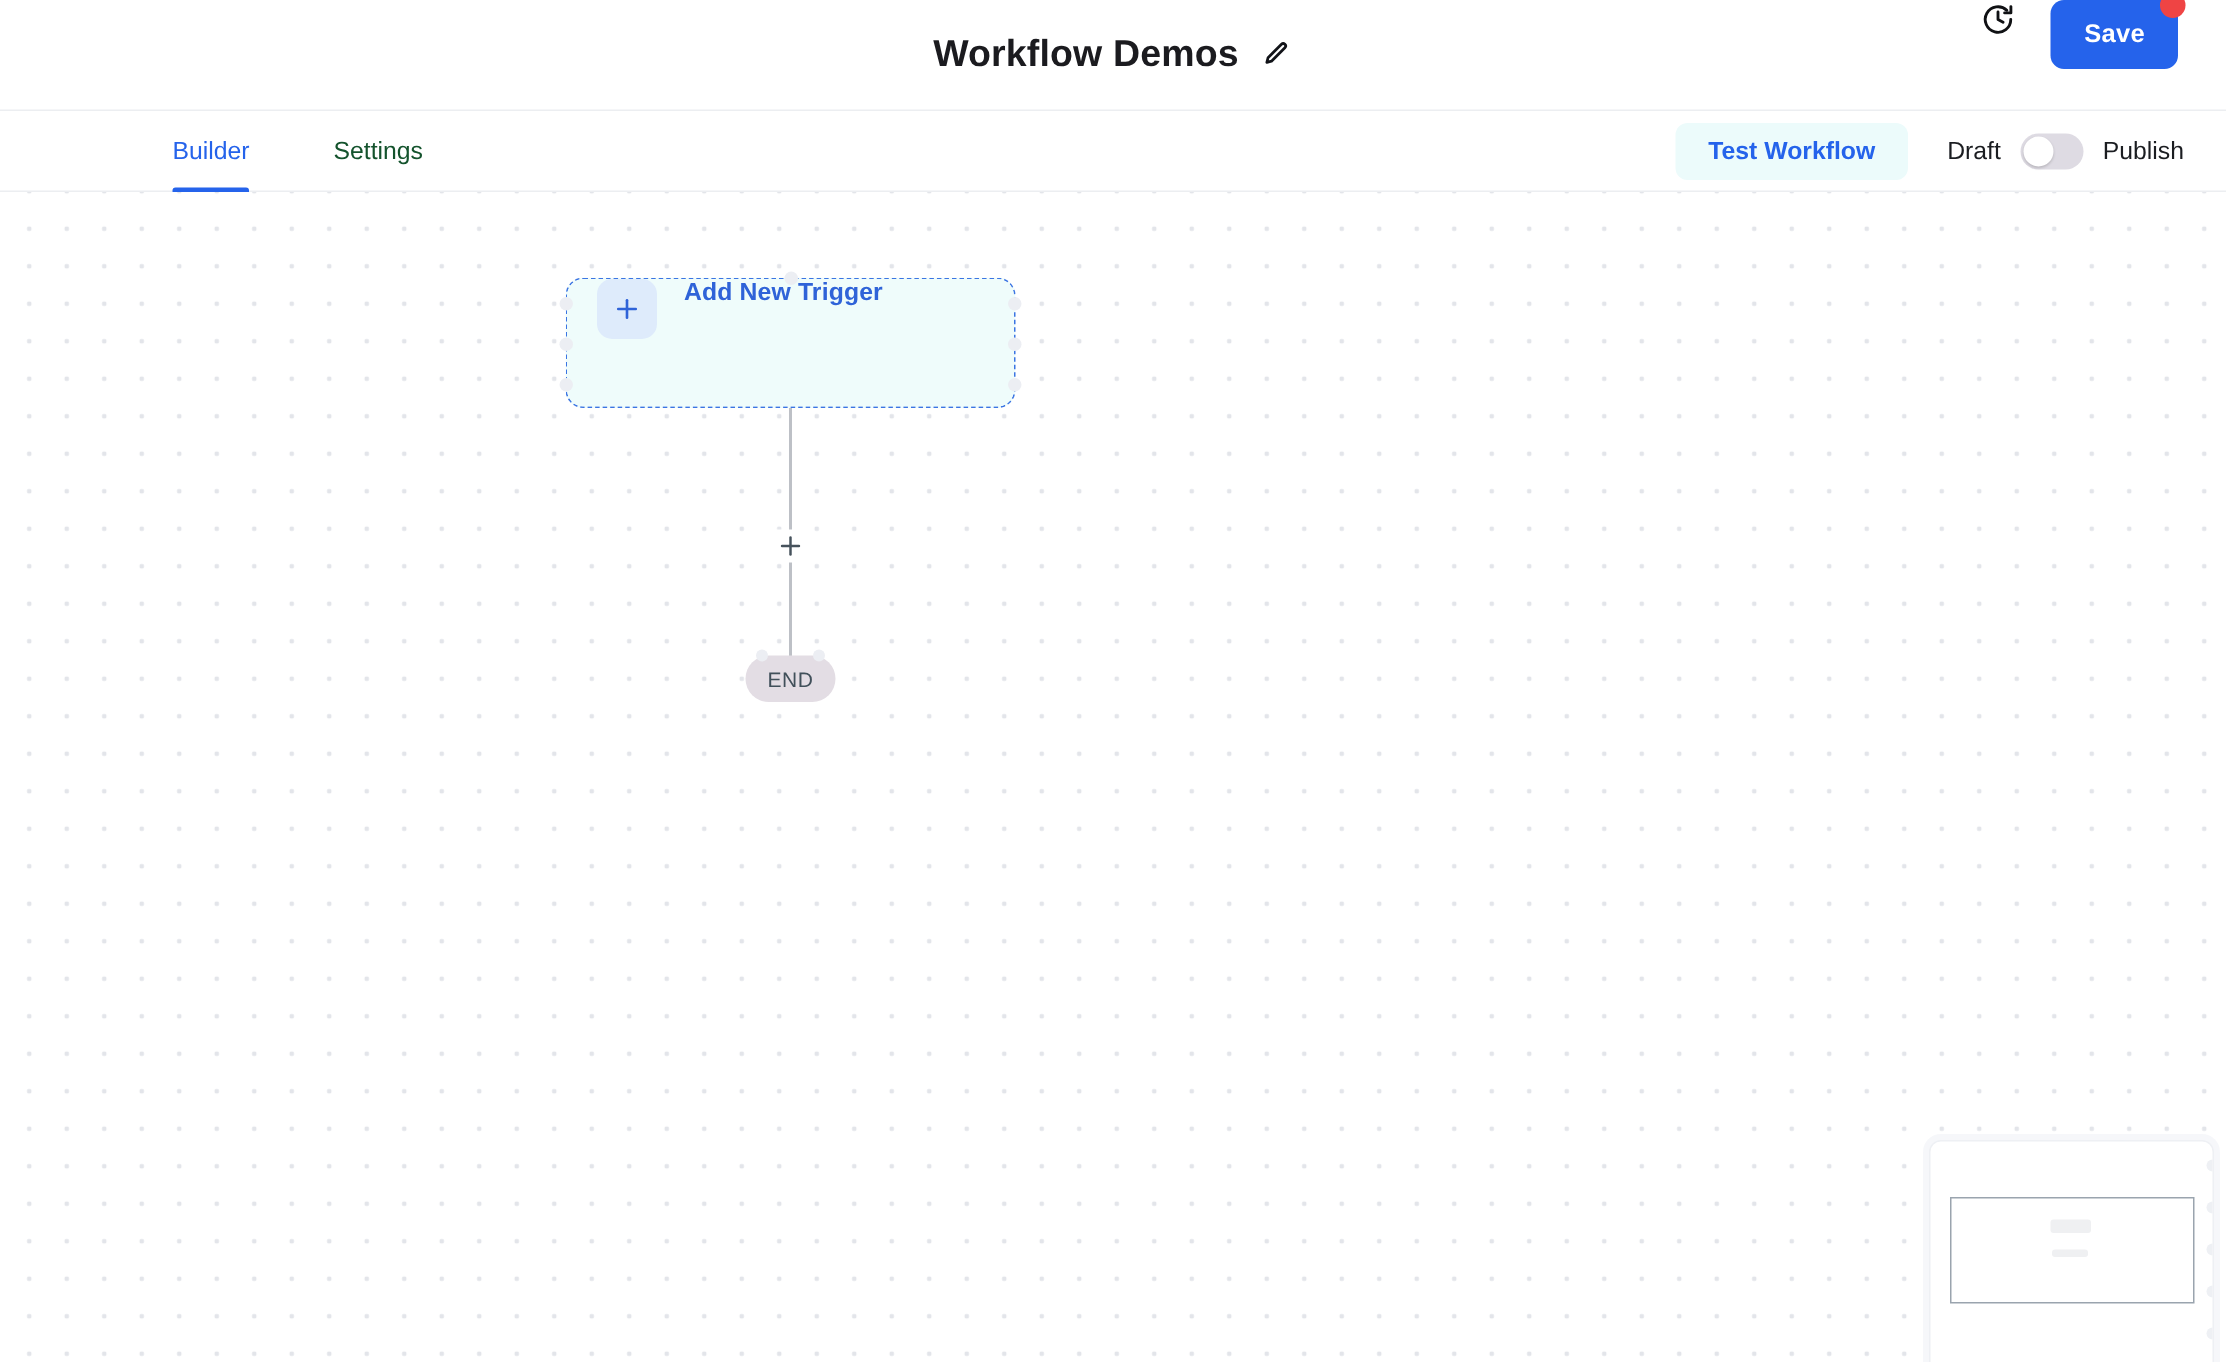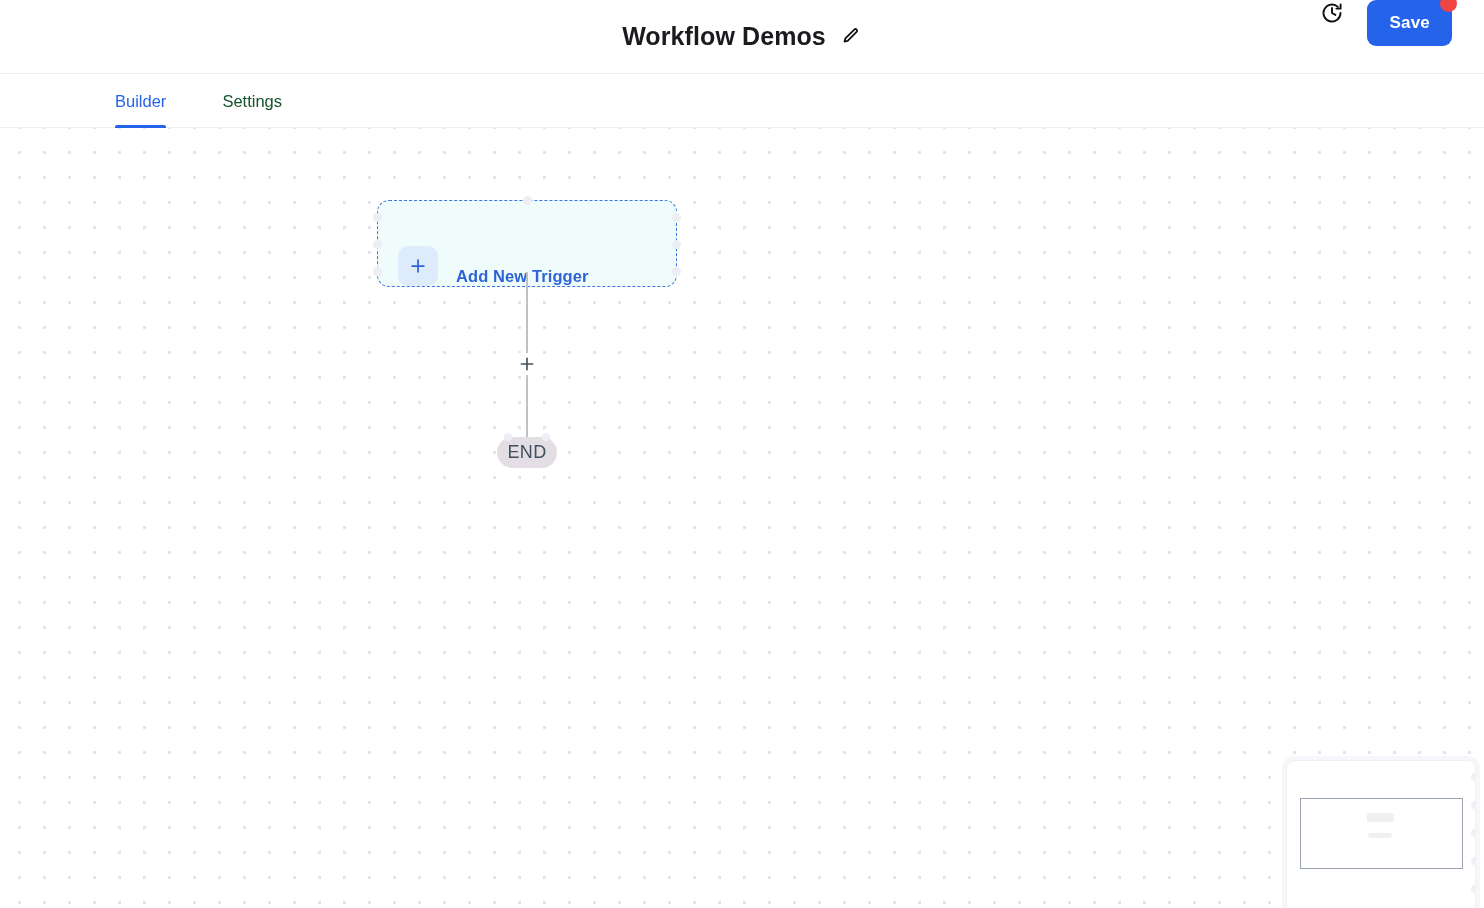--- a/index.html
+++ b/index.html
@@ -212,28 +212,28 @@
     background-image: radial-gradient(circle, #e3e5ea 1.6px, transparent 1.7px);
     background-size: 25px 25px;
     background-position: 7px 12px;
     overflow: hidden;
   }
 
   
   .trigger-node {
     position: absolute;
     left: 377px;
-    top: 72px;
+    top: 57px;
     width: 300px;
     height: 87px;
     background: #effcfb;
     border: 1.6px dashed #3b75e3;
     border-radius: 12px;
     display: flex;
-    align-items: flex-end;
+    align-items: flex-start;
     padding-left: 20px;
     gap: 18px;
     cursor: pointer;
   }
 
   .plus-square {
     width: 40px;
     height: 40px;
     border-radius: 10px;
     background: #deebfb;
@@ -297,21 +297,21 @@
     position: absolute;
     left: 497px;
     top: 309px;
     width: 60px;
     height: 31px;
     border-radius: 16px;
     background: #e3dde4;
     display: flex;
     align-items: center;
     justify-content: center;
-    font-size: 18px;
+    font-size: 14px;
     color: #41505a;
     letter-spacing: 0.4px;
     cursor: pointer;
   }
 
   .end-node .handle.endL { top: -4px; left: 7px; width: 8px; height: 8px; }
   .end-node .handle.endR { top: -4px; right: 7px; width: 8px; height: 8px; }
 
   
   .minimap {
@@ -395,20 +395,31 @@
       </span>
     </div>
 
   </div>
 
   <div class="tabbar">
 
     <div class="tab active">Builder</div>
     <div class="tab">Settings</div>
 
+    <div class="tabbar-right">
+      <button class="test-workflow-btn">Test Workflow</button>
+
+      <div class="publish-toggle-group">
+        <span class="toggle-label">Draft</span>
+        <span class="toggle">
+          <span class="toggle-knob"></span>
+        </span>
+        <span class="toggle-label">Publish</span>
+      </div>
+    </div>
 
   </div>
 
   <div class="canvas">
 
     <div class="trigger-node">
       <span class="handle h-left ty1"></span>
       <span class="handle h-left ty2"></span>
       <span class="handle h-left ty3"></span>
       <span class="handle h-right ty1"></span>

